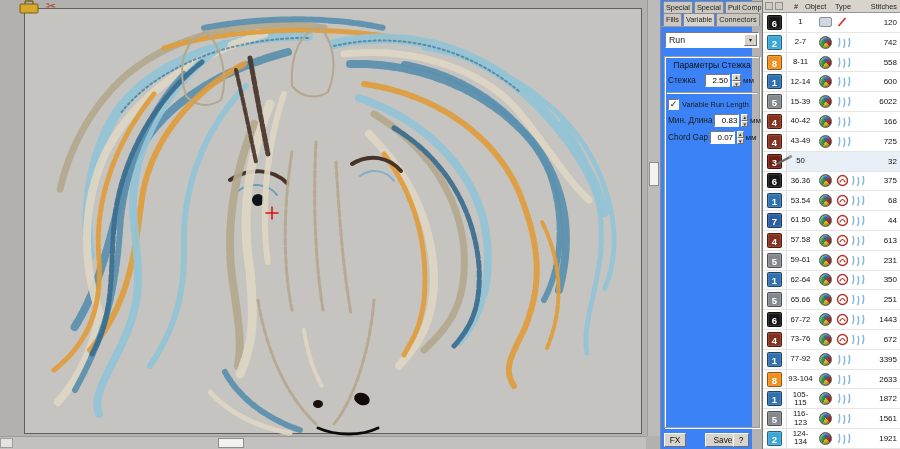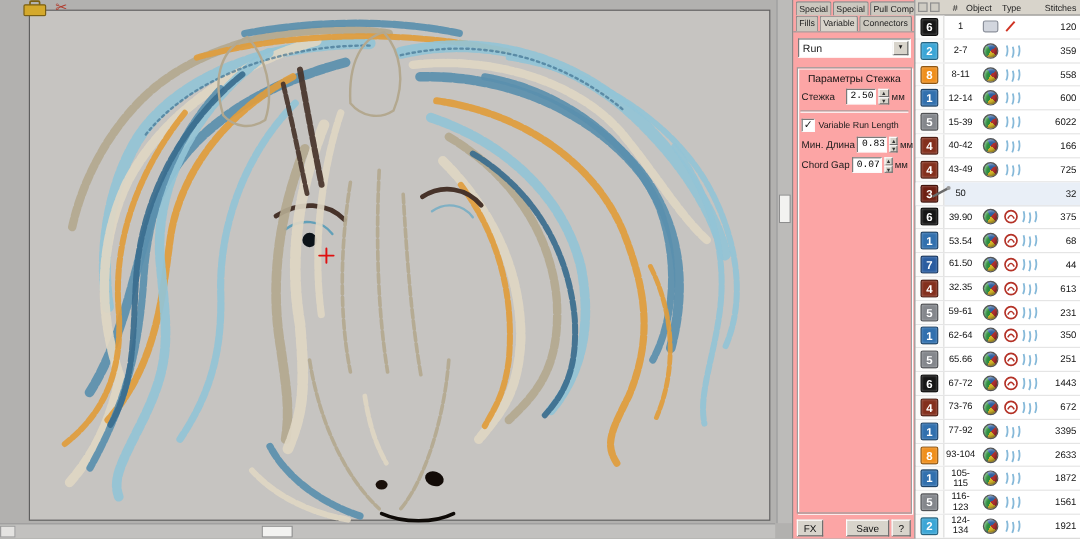--- a/index.html
+++ b/index.html
@@ -19,34 +19,34 @@
   .s-cr{stroke:var(--cr)}.s-tn{stroke:var(--tn)}.s-br{stroke:var(--br)}
   .mini-icons{position:absolute;left:18px;top:0px}
   .scissors{position:absolute;left:46px;top:-1px;font-size:12px;color:#b0392a}
   .hscroll{position:absolute;left:0;bottom:0;width:646px;height:13px;background:#c2c1bf;border-top:1px solid #9a9a9a}
   .hthumb{position:absolute;left:218px;top:1px;width:26px;height:10px;background:#f2f2f0;border:1px solid #8d8d8d}
   .hcornerbox{position:absolute;left:0;top:1px;width:13px;height:10px;background:#e4e3e1;border:1px solid #9d9d9d}
   .vscroll{position:absolute;right:0;top:0;width:13px;height:436px;background:#bcbbb9;border-left:1px solid #9a9a9a}
   .vthumb{position:absolute;left:1px;top:162px;width:10px;height:24px;background:#f2f2f0;border:1px solid #8d8d8d}
 
   
-  .props{position:absolute;left:660px;top:0;width:102px;height:449px;background:#fca5a5;border-left:1px solid #8a8a8a;font-size:8.5px;color:#1c1c1c}
+  .props{position:absolute;left:660px;top:0;width:92px;height:449px;background:#3b82f6;border-left:1px solid #8a8a8a;font-size:8.5px;color:#1c1c1c}
   .tabrow{display:flex;padding-left:2px}
   .tabrow.r1{margin-top:1px}
   .tab{font-size:7.3px;padding:1px 2px 1px;border:1px solid #8a8a8a;border-bottom:none;border-radius:2px 2px 0 0;background:#ccc8bf;margin-right:1px;white-space:nowrap;color:#222}
   .tab.active{background:#d8d4cb;position:relative;z-index:2;padding-bottom:2px}
   .tabrow.r2{border-bottom:1px solid #9a9a9a}
   .combo{position:absolute;left:4px;top:32px;width:94px;height:16px;background:#fff;border:1px solid;border-color:#7a7a7a #fdfdfd #fdfdfd #7a7a7a;display:flex;align-items:center}
   .combo-text{flex:1;padding-left:3px;font-size:8.8px}
   .combo-btn{width:13px;height:12px;margin-right:1px;background:#d8d4cb;border:1px solid;border-color:#fdfdfd #6f6f6f #6f6f6f #fdfdfd;font-size:6px;text-align:center;line-height:10px}
   .frame{position:absolute;left:3px;top:56px;width:96px;height:372px;border:1px solid #9c9c9c;box-shadow:inset 1px 1px 0 #fdfdfd, 1px 1px 0 #fdfdfd}
   .gtitle{text-align:center;font-size:8.6px;padding:3px 0 2px;color:#111}
   .frow{display:flex;align-items:center;padding:2px 3px;gap:2px}
   .flabel{flex:1;font-size:8.2px;white-space:nowrap}
-  .fval{width:25px;height:13px;font-size:8px;text-align:right;padding-right:1px;background:#fff;border:1px solid;border-color:#7a7a7a #fdfdfd #fdfdfd #7a7a7a;font-family:Liberation Mono, monospace}
+  .fval{width:25px;height:13px;font-size:8px;text-align:right;padding-right:1px;background:#fff;border:1px solid;border-color:#7a7a7a #fdfdfd #fdfdfd #7a7a7a;font-family:Liberation Sans, sans-serif}
   .spin{display:inline-flex;flex-direction:column;width:9px}
   .spin i{font-style:normal;font-size:4.6px;line-height:6px;height:6.5px;text-align:center;background:#d8d4cb;border:1px solid;border-color:#fdfdfd #6f6f6f #6f6f6f #fdfdfd;color:#333}
   .funit{font-size:8px;width:13px}
   .sep{margin:3px 2px;border-top:1px solid #9a9a9a;border-bottom:1px solid #fdfdfd;height:0}
   .chk{gap:3px}
   .checkbox{width:11px;height:11px;background:#fff;border:1px solid;border-color:#7a7a7a #fdfdfd #fdfdfd #7a7a7a;font-size:9px;line-height:9px;text-align:center;color:#1a1a1a}
   .chklabel{font-size:7.4px;white-space:nowrap}
   .pbtns{position:absolute;bottom:1px;left:0;right:0;height:15px}
   .pbtn{position:absolute;height:14px;font-size:8.3px;background:#d8d4cb;border:1px solid;border-color:#fdfdfd #6f6f6f #6f6f6f #fdfdfd;font-family:"Liberation Sans",sans-serif;padding:0;color:#111}
   .pbtn.fx{left:3px;width:22px}
@@ -270,21 +270,21 @@
           </span>
           <span class="typecell">
             <svg width="15" height="13" viewBox="0 0 15 13">
               <g fill="none" stroke="#86b9d9" stroke-width="1.5">
                 <path d="M2.5,11 Q4.5,7 3,2"></path>
                 <path d="M7.5,12 Q9.5,8 8,3"></path>
                 <path d="M12.5,11 Q14.5,7 13,2"></path>
               </g>
             </svg>
           </span>
-          <span class="stitchcell">359</span>
+          <span class="stitchcell">742</span>
         </div>
         <div class="objrow">
           <span class="badgecell">
             <span class="badge" style="background:#ef8f1d">8</span>
           </span>
           <span class="rangecell">8-11</span>
           <span class="objcell">
             <span class="pie"></span>
           </span>
           <span class="typecell">
@@ -384,21 +384,21 @@
           </span>
           <span class="rangecell">50</span>
           <span class="objcell"></span>
           <span class="typecell"></span>
           <span class="stitchcell">32</span>
         </div>
         <div class="objrow">
           <span class="badgecell">
             <span class="badge" style="background:#161616">6</span>
           </span>
-          <span class="rangecell">39.90</span>
+          <span class="rangecell">36.36</span>
           <span class="objcell">
             <span class="pie"></span>
           </span>
           <span class="typecell">
             <svg width="13" height="13" viewBox="0 0 13 13">
               <circle cx="6.5" cy="6.5" r="5" fill="none" stroke="#b43227" stroke-width="1.4"></circle>
               <path d="M3.8,8.2 Q6.5,2.8 9.2,8.2" fill="none" stroke="#b43227" stroke-width="1.2"></path>
             </svg>
             <svg width="15" height="13" viewBox="0 0 15 13">
               <g fill="none" stroke="#86b9d9" stroke-width="1.5">
@@ -453,21 +453,21 @@
                 <path d="M12.5,11 Q14.5,7 13,2"></path>
               </g>
             </svg>
           </span>
           <span class="stitchcell">44</span>
         </div>
         <div class="objrow">
           <span class="badgecell">
             <span class="badge" style="background:#84301d">4</span>
           </span>
-          <span class="rangecell">32.35</span>
+          <span class="rangecell">57.58</span>
           <span class="objcell">
             <span class="pie"></span>
           </span>
           <span class="typecell">
             <svg width="13" height="13" viewBox="0 0 13 13">
               <circle cx="6.5" cy="6.5" r="5" fill="none" stroke="#b43227" stroke-width="1.4"></circle>
               <path d="M3.8,8.2 Q6.5,2.8 9.2,8.2" fill="none" stroke="#b43227" stroke-width="1.2"></path>
             </svg>
             <svg width="15" height="13" viewBox="0 0 15 13">
               <g fill="none" stroke="#86b9d9" stroke-width="1.5">

